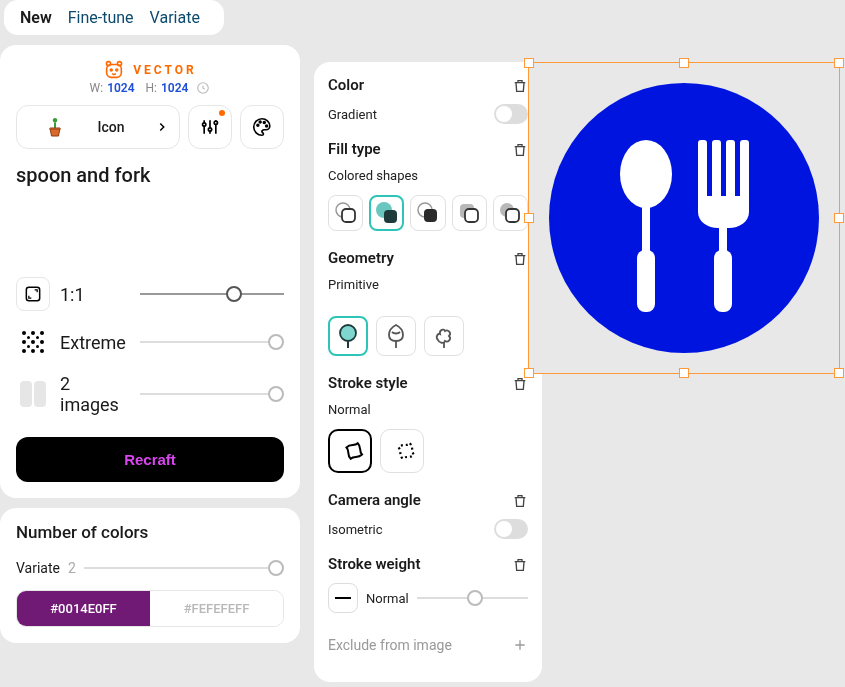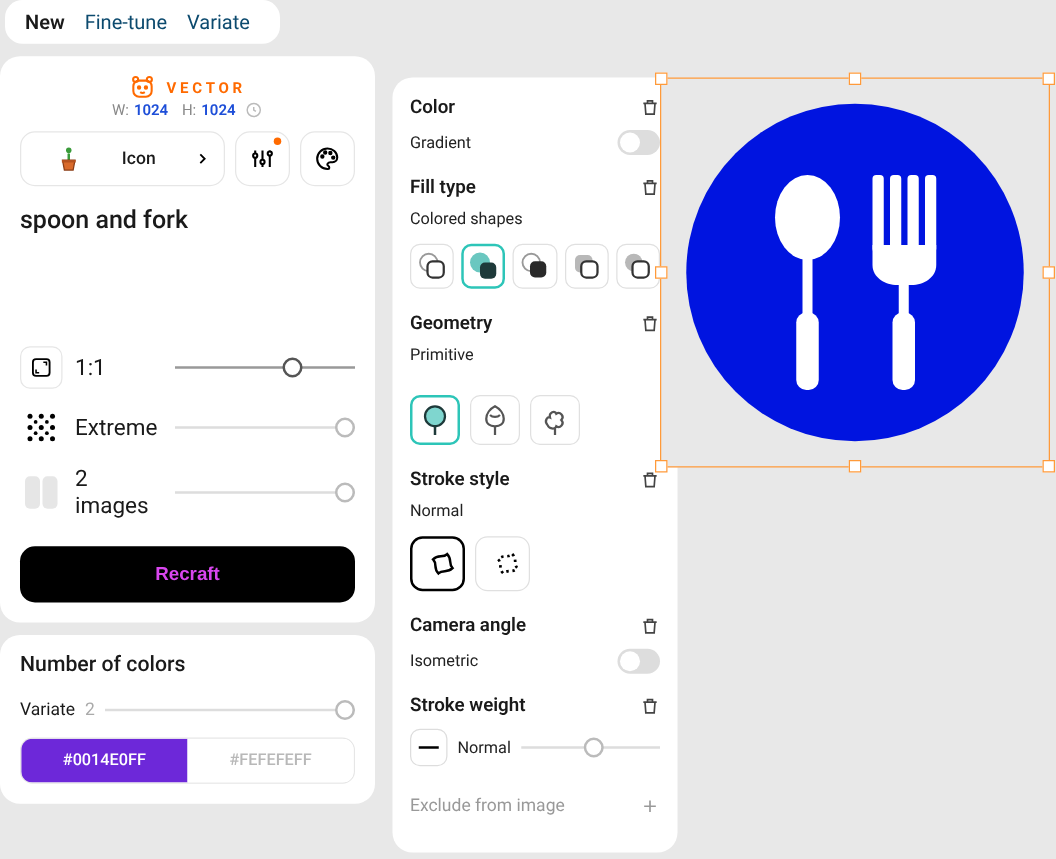--- a/index.html
+++ b/index.html
@@ -70,21 +70,21 @@
   margin-top: 8px; width: 100%; background: #000; color: #d946ef; font-weight:600;
   border: none; border-radius: 12px; padding: 14px 0; font-size: 15px; cursor:pointer;
 }
 
 .colors-panel h3 { font-size: 17px; font-weight: 500; margin-bottom: 18px; }
 .colors-slider-row { display:flex; align-items:center; gap:8px; margin-bottom: 14px; }
 .colors-lbl { font-size: 14px; }
 .colors-count { color: #aaa; }
 .color-swatches { display:flex; gap:0; border:1px solid #e6e6e6; border-radius: 10px; overflow:hidden; }
 .swatch { flex:1; text-align:center; padding: 10px 0; font-size: 13px; font-weight:500; }
-.swatch.blue { background: #6d28d9; color: #fff; }
+.swatch.blue { background: #701a75; color: #fff; }
 .swatch.white { background: #fff; color: #b8b8b8; }
 
 
 .mid-col {
   width: 228px; background:#fff; border-radius:16px; margin-top: 62px;
   padding: 14px 14px 14px 14px; display:flex; flex-direction:column; gap: 4px;
   height: 620px; overflow:hidden;
 }
 .sect-head { display:flex; align-items:flex-end; justify-content:space-between; margin-bottom: 6px; }
 .sect-title { font-size: 15px; font-weight:600; }

